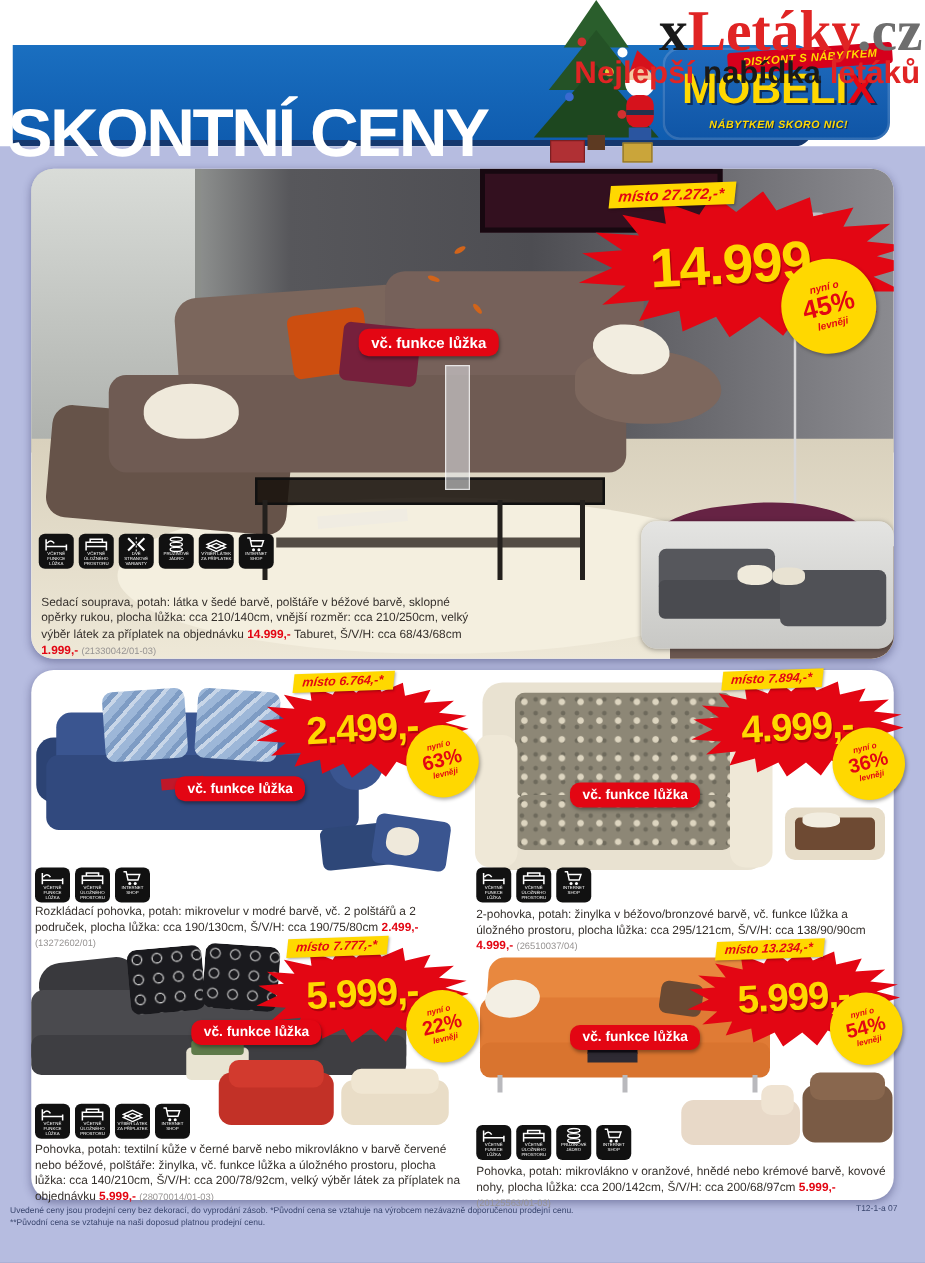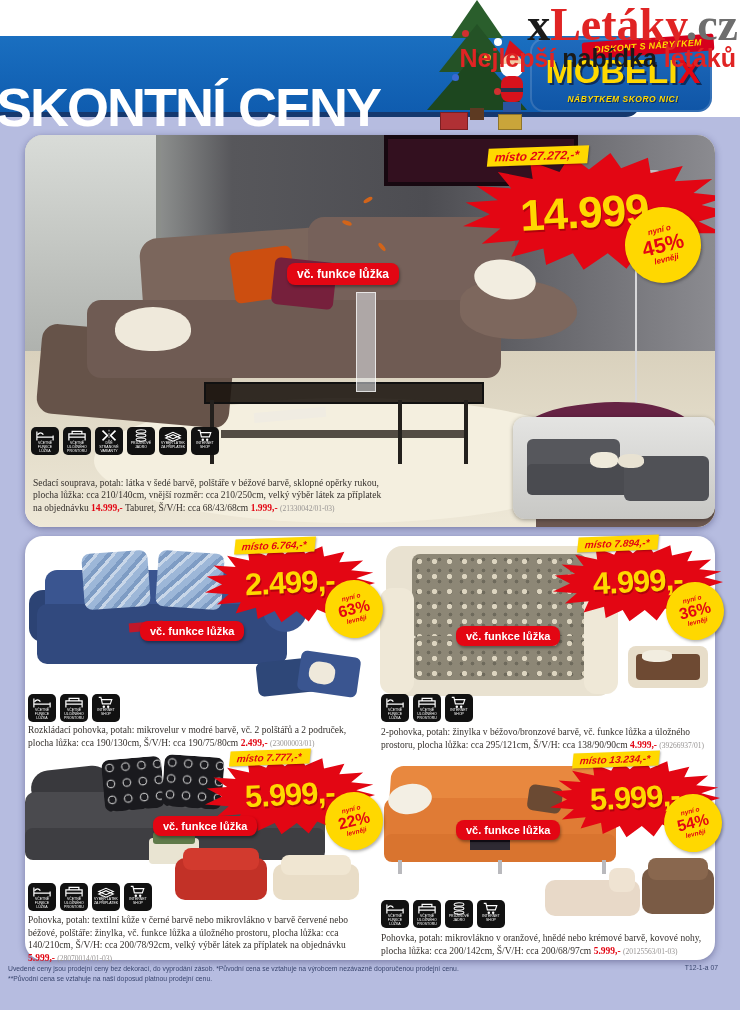--- a/index.html
+++ b/index.html
@@ -2,21 +2,21 @@
 <html><head>
 <meta charset="utf-8">
 <style>
   html,body{margin:0;padding:0;}
   body{font-family:"Liberation Sans",sans-serif;background:#9aa0c4;}
   .page{position:relative;width:740px;height:1010px;background:#b6bce0;overflow:hidden;}
   .abs{position:absolute;}
 
   
   .header-zone{left:0;top:0;width:740px;height:117px;background:#ffffff;}
-  .banner{left:0;top:36px;width:640px;height:76px;background:linear-gradient(#1a6fc0,#0f5caf);
+  .banner{left:10px;top:36px;width:640px;height:76px;background:linear-gradient(#1a6fc0,#0f5caf);
           border-bottom:5px solid #15386e;border-radius:0 14px 14px 0;}
   .banner-title{left:-4px;top:40px;font-size:54px;font-weight:800;color:#fff;letter-spacing:-2px;
           font-family:"Liberation Sans",sans-serif;}
   
   .tree{left:414px;top:0;width:126px;height:130px;z-index:4;}
   .tree .t1,.tree .t2,.tree .t3{position:absolute;left:50%;transform:translateX(-50%);width:0;height:0;border-style:solid;}
   .tree .t1{top:0;border-width:0 26px 38px 26px;border-color:transparent transparent #2a5e2c transparent;}
   .tree .t2{top:24px;border-width:0 38px 48px 38px;border-color:transparent transparent #245226 transparent;}
   .tree .t3{top:52px;border-width:0 50px 58px 50px;border-color:transparent transparent #1d471f transparent;}
   .orn{position:absolute;width:7px;height:7px;border-radius:50%;}
@@ -64,21 +64,21 @@
     align-items:center;justify-content:center;color:#e30613;box-shadow:1px 2px 3px rgba(0,0,0,.3);z-index:7;}
   .badge .bt,.badge .bb{font-size:8px;font-weight:700;font-style:italic;line-height:1;}
   .badge .bp{font-weight:800;line-height:1.05;}
   .pill{background:#e30613;color:#fff;font-weight:700;border-radius:8px;padding:4px 10px;
     box-shadow:1px 2px 3px rgba(0,0,0,.35);white-space:nowrap;z-index:6;}
   .icon-row{display:flex;gap:4px;z-index:5;}
   .picto{width:28px;height:28px;background:#111;border-radius:5px;color:#fff;display:flex;flex-direction:column;
     align-items:center;justify-content:flex-start;padding-top:2px;box-sizing:border-box;}
   .picto svg{width:20px;height:13px;flex:0 0 auto;}
   .picto .cap{font-size:3.5px;line-height:1.1;text-align:center;text-transform:uppercase;width:26px;word-wrap:break-word;}
-  .desc{font-size:9.5px;line-height:1.34;color:#35302c;z-index:5;font-family:Liberation Serif, serif;}
+  .desc{font-size:9.5px;line-height:1.34;color:#35302c;z-index:5;}
   .red-price{color:#e30613;font-weight:700;}
   .article{color:#969392;font-size:7.5px;}
 
   
   .hero-card{left:25px;top:135px;width:690px;height:392px;overflow:hidden;}
   .hero-photo{position:absolute;inset:0;}
   .wall{position:absolute;left:0;top:0;width:100%;height:58%;
     background:linear-gradient(90deg,#b7bab6 0%,#9ea19e 16%,#57575b 30%,#4d4d52 58%,#6d6d72 80%,#8b8b90 100%);}
   .window{position:absolute;left:0;top:0;width:19%;height:58%;background:linear-gradient(#d9dcd8,#adb0ac);border-right:5px solid #8b8e8a;}
   .frame{position:absolute;left:52%;top:0;width:27%;height:11%;background:#33101f;border:4px solid #170810;}
@@ -376,21 +376,21 @@
           </div>
         <div class="picto">
             <svg viewBox="0 0 24 18">
               <path d="M2 2h3l2 9h11l2-6H6" fill="none" stroke="#fff" stroke-width="1.6"></path>
               <circle cx="9" cy="15" r="1.7" fill="#fff"></circle>
               <circle cx="15" cy="15" r="1.7" fill="#fff"></circle>
             </svg>
             <div class="cap">INTERNET SHOP</div>
           </div>
       </div>
-      <p class="abs desc p-desc" style="left:3px;top:188px;margin:0;"><span>Rozkládací pohovka, potah: mikrovelur v modré barvě, vč. 2 polštářů a 2 područek, plocha lůžka: cca 190/130cm, Š/V/H: cca 190/75/80cm </span><span class="red-price">2.499,-</span> <span class="article">(23000003/01)</span></p>
+      <p class="abs desc p-desc" style="left:3px;top:188px;margin:0;"><span>Rozkládací pohovka, potah: mikrovelur v modré barvě, vč. 2 polštářů a 2 područek, plocha lůžka: cca 190/130cm, Š/V/H: cca 190/75/80cm </span><span class="red-price">2.499,-</span> <span class="article">(13272602/01)</span></p>
     </div>
 
     <div class="cell cell2">
       <div class="abs" style="left:0;top:0;width:337px;height:164px;">
         <div class="bez-frame"></div>
         <div class="bez-back bez-patt"></div>
         <div class="bez-seat bez-patt"></div>
         <div class="bez-arml"></div>
         <div class="bez-armr"></div>
         <div class="bed-inset-brown">
@@ -424,21 +424,21 @@
           </div>
         <div class="picto">
             <svg viewBox="0 0 24 18">
               <path d="M2 2h3l2 9h11l2-6H6" fill="none" stroke="#fff" stroke-width="1.6"></path>
               <circle cx="9" cy="15" r="1.7" fill="#fff"></circle>
               <circle cx="15" cy="15" r="1.7" fill="#fff"></circle>
             </svg>
             <div class="cap">INTERNET SHOP</div>
           </div>
       </div>
-      <p class="abs desc p-desc" style="left:3px;top:190px;margin:0;width:334px;"><span>2-pohovka, potah: žinylka v béžovo/bronzové barvě, vč. funkce lůžka a úložného prostoru, plocha lůžka: cca 295/121cm, Š/V/H: cca 138/90/90cm </span><span class="red-price">4.999,-</span> <span class="article">(39266937/01)</span></p>
+      <p class="abs desc p-desc" style="left:3px;top:190px;margin:0;width:334px;"><span>2-pohovka, potah: žinylka v béžovo/bronzové barvě, vč. funkce lůžka a úložného prostoru, plocha lůžka: cca 295/121cm, Š/V/H: cca 138/90/90cm </span><span class="red-price">4.999,-</span> <span class="article">(26510037/04)</span></p>
     </div>
 
     <div class="cell cell3">
       <div class="abs" style="left:0;top:0;width:345px;height:152px;">
         <div class="blk-roll"></div>
         <div class="blk-body"></div>
         <div class="blk-seat"></div>
         <div class="blk-p1 blk-patt"></div>
         <div class="blk-p2 blk-patt"></div>
         <div class="blk-box"></div>

